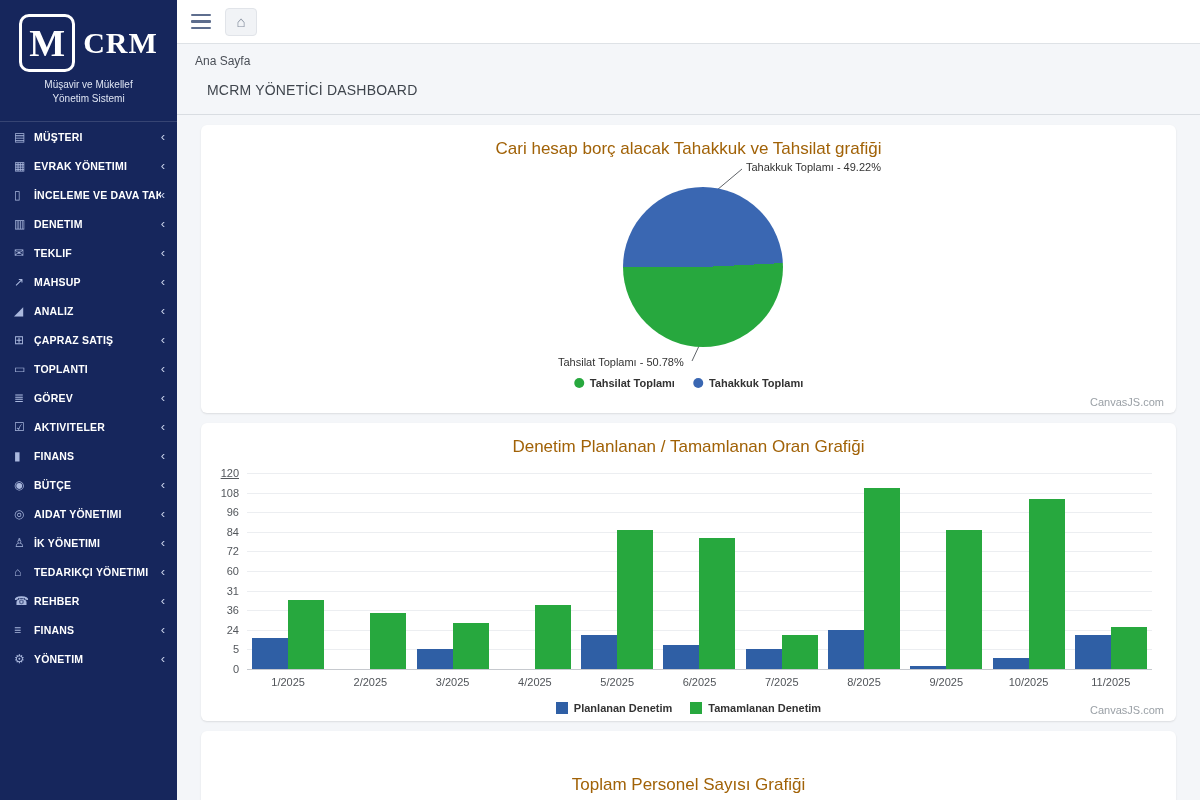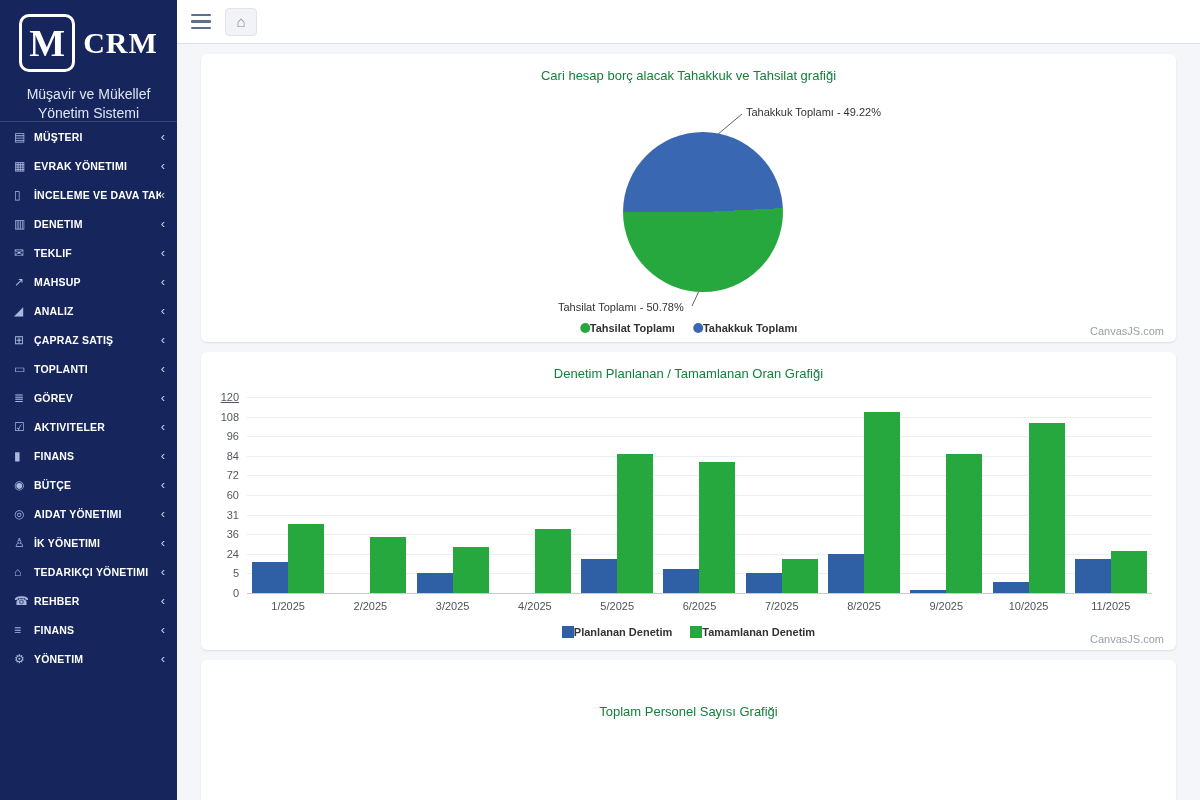--- a/index.html
+++ b/index.html
@@ -6,21 +6,21 @@
   html,body { width:1200px; height:800px; overflow:hidden; font-family:"Liberation Sans",sans-serif; background:#f4f6f9; }
   .app { display:flex; width:100%; height:100%; }
 
   
   .sidebar { width:177px; flex:0 0 177px; background:#16265c; color:#fff; height:100%; }
   .brand { padding:14px 10px 10px; border-bottom:1px solid rgba(255,255,255,.14); height:122px; cursor:pointer; }
   .brand-row { display:flex; align-items:center; justify-content:center; gap:8px; }
   .brand-mark { width:56px; height:58px; border:3px solid #fff; border-radius:10px; display:flex; align-items:center; justify-content:center;
                 font-family:"Liberation Serif",serif; font-size:38px; font-weight:bold; color:#fff; }
   .brand-name { font-family:"Liberation Serif",serif; font-size:30px; font-weight:bold; letter-spacing:1px; color:#fff; }
-  .brand-sub { margin-top:13px; text-align:center; font-size:14px; color:#dfe5f3; line-height:1.35; }
+  .brand-sub { margin-top:6px; text-align:center; font-size:10px; color:#dfe5f3; line-height:1.35; }
   .nav-item { display:flex; align-items:center; height:29px; padding:0 12px 0 14px; cursor:pointer; }
   .nav-icon { width:20px; flex:0 0 20px; font-size:12px; color:#aab8de; }
   .nav-label { font-size:10.5px; font-weight:bold; letter-spacing:.2px; color:#fff; white-space:nowrap; overflow:hidden; }
   .nav-chev { margin-left:auto; font-size:13px; color:#c7d0e8; line-height:1; }
 
   
   .main { flex:1; display:flex; flex-direction:column; height:100%; overflow:hidden; }
   .topbar { height:44px; flex:0 0 44px; background:#fff; border-bottom:1px solid #dee2e6; display:flex; align-items:center; padding:0 14px; gap:12px; }
   .hamburger { background:none; border:none; cursor:pointer; width:22px; height:16px; position:relative; }
   .hamburger i { position:absolute; left:0; right:2px; height:2.5px; background:#5e6e8e; border-radius:1px; }
@@ -29,32 +29,32 @@
               display:flex; align-items:center; justify-content:center; }
   .home-btn span { font-size:15px; color:#7e8898; }
 
   .page-head { background:#f4f6f9; border-bottom:1px solid #d9dde2; padding:10px 18px 16px; }
   .breadcrumb { font-size:12px; }
   .crumb { color:#4a4f57; text-decoration:none; cursor:pointer; }
   .page-title { margin-top:14px; margin-left:12px; font-size:14px; font-weight:500; color:#3f454d; letter-spacing:.2px; }
 
   .content { flex:1; overflow:hidden; padding-bottom:24px; }
   .card { background:#fff; margin:10px 24px 0; border-radius:6px; box-shadow:0 1px 2px rgba(0,0,0,.10); position:relative; }
-  .card-title { text-align:center; padding-top:14px; font-size:13px; color:#15803d; }
+  .card-title { text-align:center; padding-top:14px; font-size:17px; color:#a16207; }
 
   
   .pie-card { height:288px; }
-  .pie-area { position:relative; height:244px; margin-top:21px; }
+  .pie-area { position:relative; height:244px; margin-top:0; }
   .pie { position:absolute; top:28px; left:calc(50% + 14px); transform:translateX(-50%); width:160px; height:160px; border-radius:50%; cursor:pointer; }
   .pie-lines { position:absolute; top:0; left:0; pointer-events:none; }
   .callout { position:absolute; font-size:11px; color:#333; white-space:nowrap; }
   .callout-top { left:545px; top:2px; }
   .callout-bottom { left:357px; top:197px; }
   .legend { position:absolute; bottom:14px; left:50%; transform:translateX(-50%); display:flex; gap:18px; align-items:center; }
-  .legend-item { display:flex; align-items:center; cursor:pointer; }
+  .legend-item { display:flex; align-items:center; gap:6px; cursor:pointer; }
   .legend-item span:last-child { font-size:11px; font-weight:bold; color:#333; }
   .swatch.round { width:10px; height:10px; border-radius:50%; display:inline-block; }
   .swatch.square { width:12px; height:12px; display:inline-block; }
   .credit { position:absolute; right:12px; bottom:5px; font-size:11px; color:#9aa0a6; text-decoration:none; cursor:pointer; }
 
   
   .bar-card { height:298px; }
   .bar-plot { position:relative; height:196px; margin:16px 24px 0 46px; }
   .gridline { position:absolute; left:0; right:0; height:1px; background:#eceef1; }
   .gridline.baseline { background:#c6c9ce; }
@@ -191,20 +191,26 @@
       <button class="hamburger" aria-label="toggle sidebar">
         <i></i>
           <i></i>
           <i></i>
       </button>
       <button class="home-btn">
         <span>⌂</span>
       </button>
     </header>
 
+    <div class="page-head">
+      <div class="breadcrumb">
+        <a class="crumb">Ana Sayfa</a>
+      </div>
+      <div class="page-title">MCRM YÖNETİCİ DASHBOARD</div>
+    </div>
 
     <div class="content">
 
       <section class="card pie-card">
         <div class="card-title">Cari hesap borç alacak Tahakkuk ve Tahsilat grafiği</div>
         <div class="pie-area">
           <svg class="pie-lines" width="975" height="244">
             <polyline points="541,10 516,31" fill="none" stroke="#5f6368" stroke-width="1"></polyline>
             <polyline points="491,202 498,187" fill="none" stroke="#5f6368" stroke-width="1"></polyline>
           </svg>

